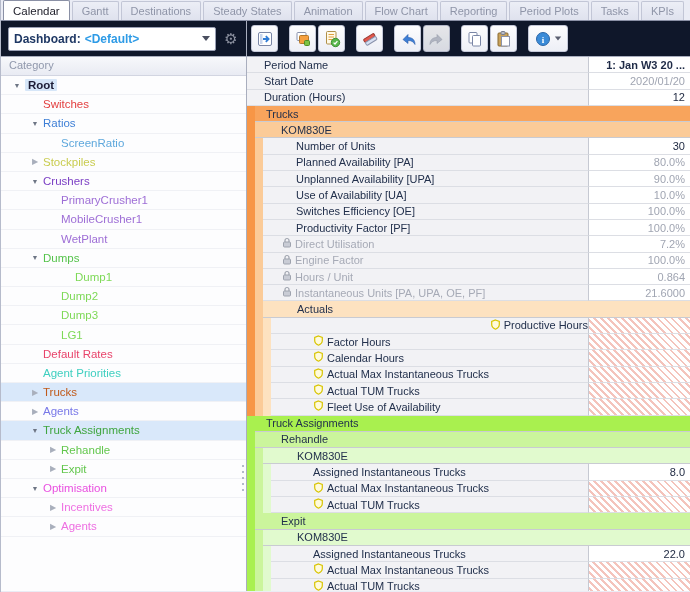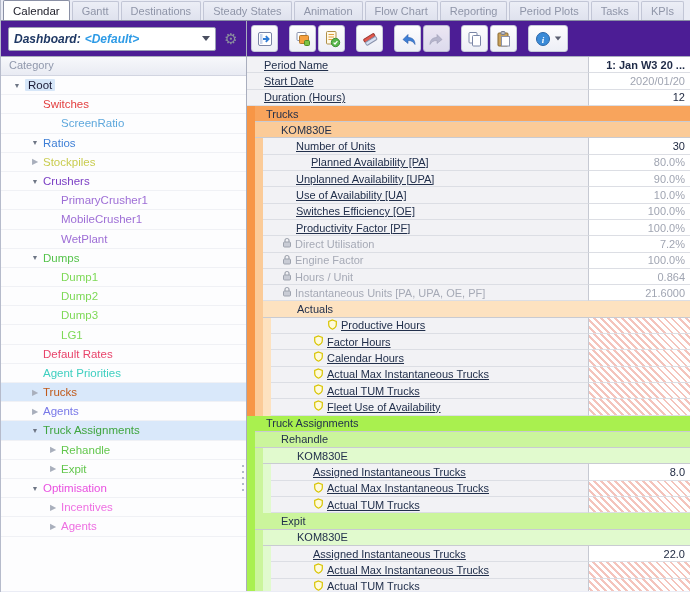--- a/index.html
+++ b/index.html
@@ -12,21 +12,21 @@
   #tabbar { height:21px; display:flex; align-items:flex-end; background:#EAECF5;
     border-bottom:1px solid #8A90A5; padding-left:2px; overflow:hidden; white-space:nowrap; }
   .tab { height:19px; line-height:18px; padding:0 9px; margin-right:2px;
     background:linear-gradient(#ECEEF6,#DFE2EE); border:1px solid #C2C6D6; border-bottom:none;
     border-radius:2px 2px 0 0; color:#8F95A8; font-size:11px; cursor:default; }
   .tab.active { background:#FFFFFF; border-color:#8A90A5; color:#23232E; height:21px;
     line-height:20px; margin-bottom:-1px; font-size:11.5px; }
   .tab.disabled { background:transparent; border-color:transparent; color:#BDC1CE; }
 
   
-  #midrow { height:36px; display:flex; border-bottom:1px solid #A9AEBE; background:#4c1d95;font-style:italic; }
+  #midrow { height:36px; display:flex; border-bottom:1px solid #A9AEBE; background:#0f172a; }
   #dashbar { width:246px; border-right:1px solid #A9AEBE; display:flex; align-items:center; padding:0 4px 0 7px; }
   #dash-combo { flex:1; height:24px; background:#fff; border:1px solid #9AA0B5; border-radius:2px;
     display:flex; align-items:center; padding:0 5px; }
   #dash-combo .dlabel { font-weight:bold; font-size:12px; color:#1F3864; }
   #dash-combo .dvalue { font-weight:bold; font-size:12px; color:#2E9BE6; margin-left:4px; flex:1; }
   .caret { width:0; height:0; border-left:4px solid transparent; border-right:4px solid transparent;
     border-top:5px solid #4A4F60; display:inline-block; }
   #gear-btn { width:22px; height:22px; margin-left:4px; display:flex; align-items:center; justify-content:center;
     color:#8A8F9E; font-size:15px; }
   #toolbar { flex:1; display:flex; align-items:center; padding-left:4px; }
@@ -57,21 +57,21 @@
 
   
   #gridpanel { flex:1; background:#fff; overflow:hidden; }
   .grow { height:16.3px; display:flex; align-items:stretch; font-size:11px; }
   .stripe { width:8px; flex:none; }
   .gcell { display:flex; align-items:center; border-bottom:1px solid #DCDEE4; overflow:hidden; white-space:nowrap; }
   .glabel { flex:1; background:#F2F2F5; }
   .gvalue { width:102px; flex:none; justify-content:flex-end; padding-right:5px; background:#fff;
     border-left:1px solid #C6C9D2; }
   .ghead { flex:1; border-bottom:1px solid #C9CBD2; display:flex; align-items:center; white-space:nowrap; }
-  .l-dark { color:#22304C;text-decoration:underline; } .l-gray { color:#A6AAB6; }
+  .l-dark { color:#22304C; } .l-gray { color:#A6AAB6; }
   .v-dark { color:#222C44; } .v-gray { color:#A0A5B2; }
   .v-bold { color:#1E2A46; font-weight:bold; }
   .v-hatch { background:repeating-linear-gradient(45deg,#FFFFFF 0 3px,#F4C4BC 3px 5px); }
   .ricon { display:inline-block; margin-right:3px; flex:none; }
 </style>
 </head>
 <body>
 
 <div id="window">
 
@@ -179,35 +179,35 @@
         </div>
       </div>
   </div>
 
   <div id="bodyrow">
     <div id="treepanel">
       <div id="tree-header">Category</div>
       <div id="tree-body">
           <div class="trow">
     <span class="tarrow" style="margin-left: 8px;">▼</span>
-    <span class="tlabel boxed" style="color: rgb(27, 27, 53); font-weight: normal;">Root</span>
+    <span class="tlabel boxed" style="color: rgb(27, 27, 53); font-weight: bold;">Root</span>
   </div>
           <div class="trow">
     <span class="tarrow" style="margin-left: 26px;"></span>
     <span class="tlabel" style="color: rgb(227, 64, 64);">Switches</span>
   </div>
           <div class="trow">
-    <span class="tarrow" style="margin-left: 44px;"></span>
-    <span class="tlabel" style="color: rgb(95, 168, 220);">ScreenRatio</span>
-  </div>
-          <div class="trow">
     <span class="tarrow" style="margin-left: 26px;">▼</span>
     <span class="tlabel" style="color: rgb(62, 127, 214);">Ratios</span>
   </div>
           <div class="trow">
+    <span class="tarrow" style="margin-left: 44px;"></span>
+    <span class="tlabel" style="color: rgb(95, 168, 220);">ScreenRatio</span>
+  </div>
+          <div class="trow">
     <span class="tarrow collapsed" style="margin-left: 26px;">▶</span>
     <span class="tlabel" style="color: rgb(201, 204, 79);">Stockpiles</span>
   </div>
           <div class="trow">
     <span class="tarrow" style="margin-left: 26px;">▼</span>
     <span class="tlabel" style="color: rgb(123, 63, 196);">Crushers</span>
   </div>
           <div class="trow">
     <span class="tarrow" style="margin-left: 44px;"></span>
     <span class="tlabel" style="color: rgb(158, 110, 214);">PrimaryCrusher1</span>
@@ -219,21 +219,21 @@
           <div class="trow">
     <span class="tarrow" style="margin-left: 44px;"></span>
     <span class="tlabel" style="color: rgb(158, 110, 214);">WetPlant</span>
   </div>
           <div class="trow">
     <span class="tarrow" style="margin-left: 26px;">▼</span>
     <span class="tlabel" style="color: rgb(85, 195, 75);">Dumps</span>
   </div>
           <div class="trow">
     <span class="tarrow" style="margin-left: 44px;"></span>
-    <span class="tlabel" style="color: rgb(126, 217, 87);">Dump1</span>
+    <span class="tlabel" style="color: rgb(126, 217, 87); margin-left: 14px;">Dump1</span>
   </div>
           <div class="trow">
     <span class="tarrow" style="margin-left: 44px;"></span>
     <span class="tlabel" style="color: rgb(126, 217, 87);">Dump2</span>
   </div>
           <div class="trow">
     <span class="tarrow" style="margin-left: 44px;"></span>
     <span class="tlabel" style="color: rgb(126, 217, 87);">Dump3</span>
   </div>
           <div class="trow">
@@ -328,21 +328,21 @@
           <div class="gcell glabel l-dark" style="padding-left: 33px;">
             <span>Number of Units</span>
           </div>
           <div class="gcell gvalue">
             <span class="v-dark">30</span>
           </div>
         </div>
         <div class="grow">
           <div class="stripe" style="background: rgb(247, 150, 70);"></div>
           <div class="stripe" style="background: rgb(251, 203, 152);"></div>
-          <div class="gcell glabel l-dark" style="padding-left: 48px;">
+          <div class="gcell glabel l-dark" style="padding-left: 33px;">
             <span>Planned Availability [PA]</span>
           </div>
           <div class="gcell gvalue">
             <span class="v-gray">80.0%</span>
           </div>
         </div>
         <div class="grow">
           <div class="stripe" style="background: rgb(247, 150, 70);"></div>
           <div class="stripe" style="background: rgb(251, 203, 152);"></div>
           <div class="gcell glabel l-dark" style="padding-left: 33px;">
@@ -440,21 +440,21 @@
         </div>
         <div class="grow">
           <div class="stripe" style="background: rgb(247, 150, 70);"></div>
           <div class="stripe" style="background: rgb(251, 203, 152);"></div>
           <div class="ghead" style="background: rgb(253, 226, 192); padding-left: 34px;">Actuals</div>
         </div>
         <div class="grow">
           <div class="stripe" style="background: rgb(247, 150, 70);"></div>
           <div class="stripe" style="background: rgb(251, 203, 152);"></div>
           <div class="stripe" style="background: rgb(253, 226, 192);"></div>
-          <div class="gcell glabel l-dark" style="padding-left: 56px;">
+          <div class="gcell glabel l-dark" style="padding-left: 22px; justify-content: flex-end;">
             <span class="ricon"><svg width="11" height="11">
                 <path d="M5.5 1 9.3 2.4 V5.6 C9.3 7.9 7.7 9.4 5.5 10.2 C3.3 9.4 1.7 7.9 1.7 5.6 V2.4 Z" fill="#FFFBDC" stroke="#D8C400" stroke-width="1.2"></path>
               </svg></span>
             <span>Productive Hours</span>
           </div>
           <div class="gcell gvalue v-hatch"></div>
         </div>
         <div class="grow">
           <div class="stripe" style="background: rgb(247, 150, 70);"></div>
           <div class="stripe" style="background: rgb(251, 203, 152);"></div>

